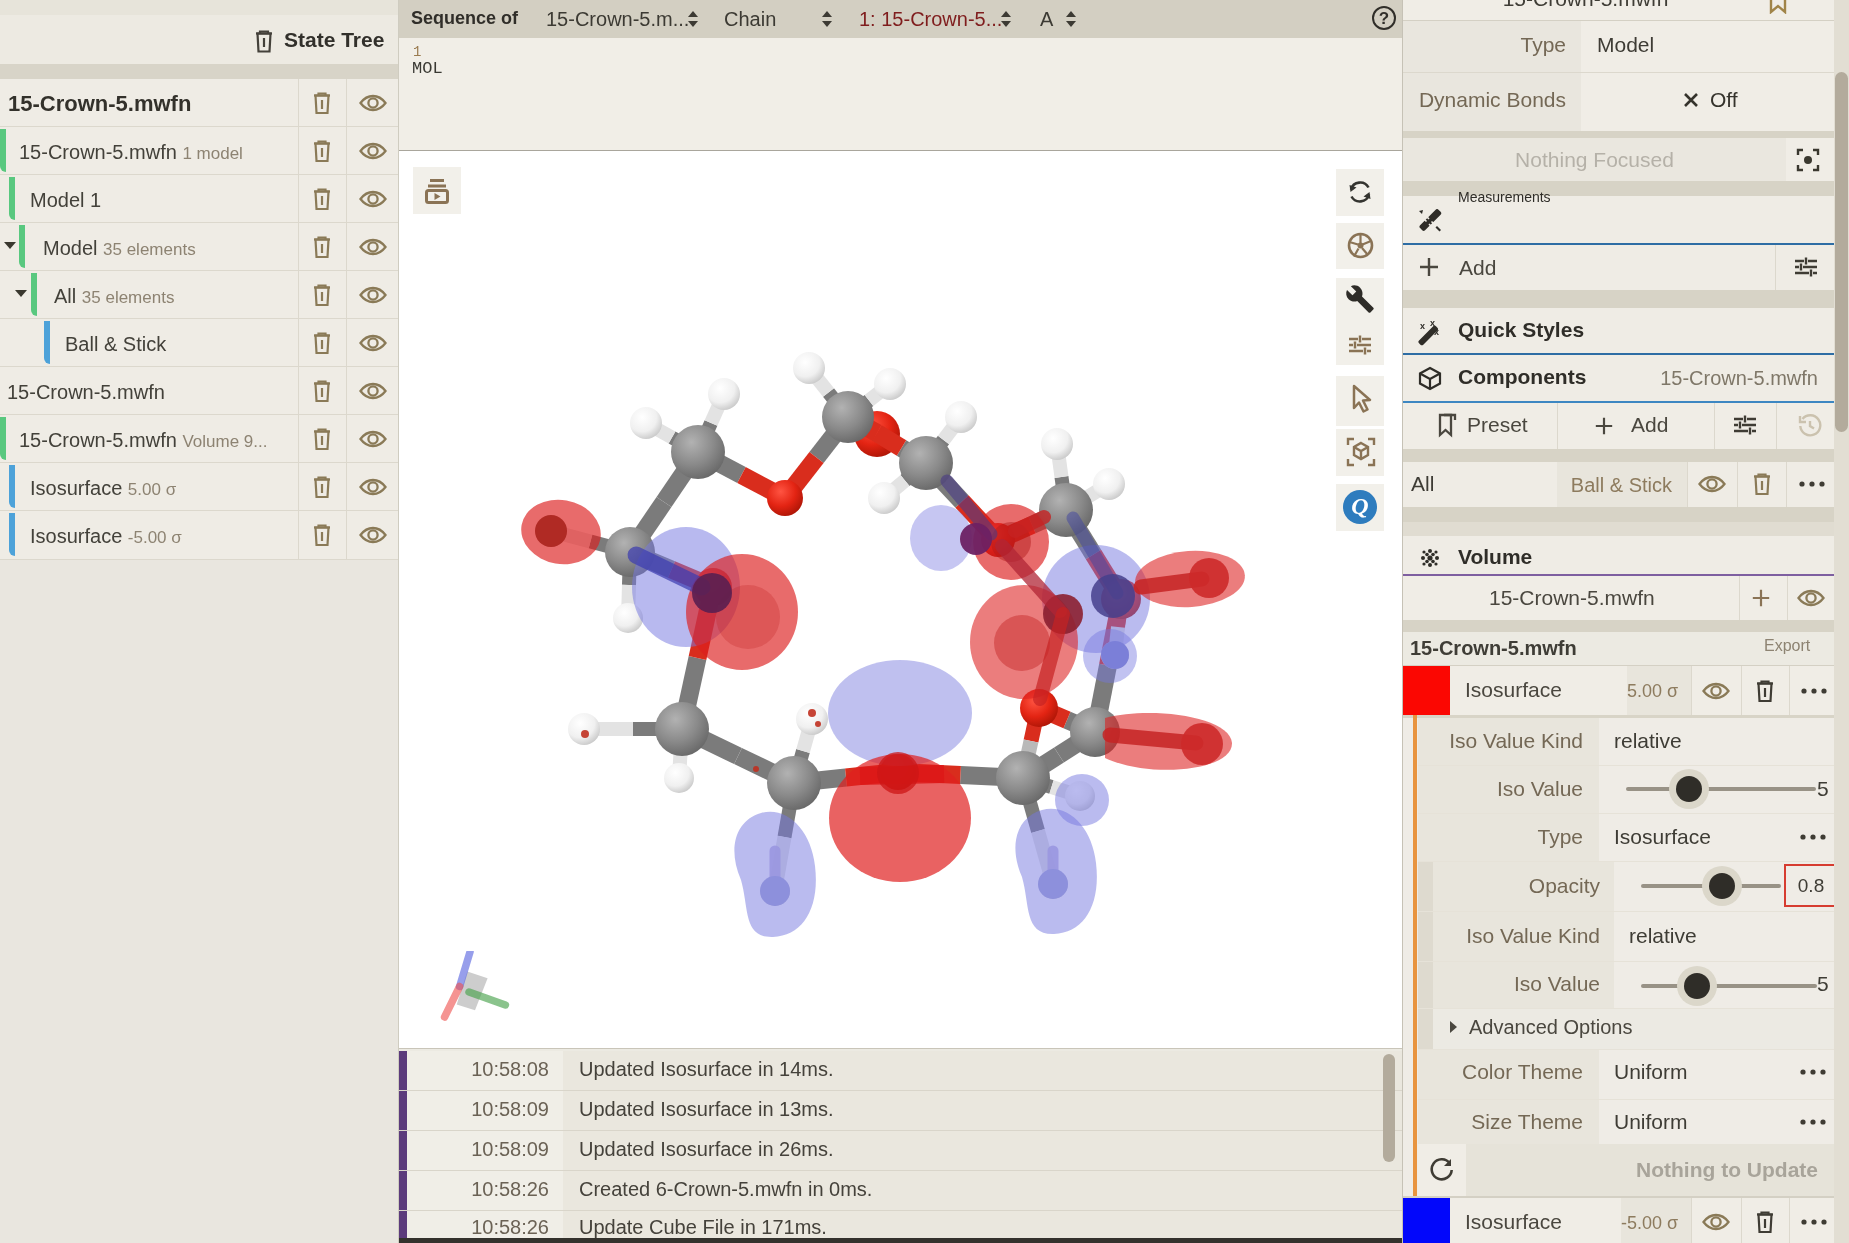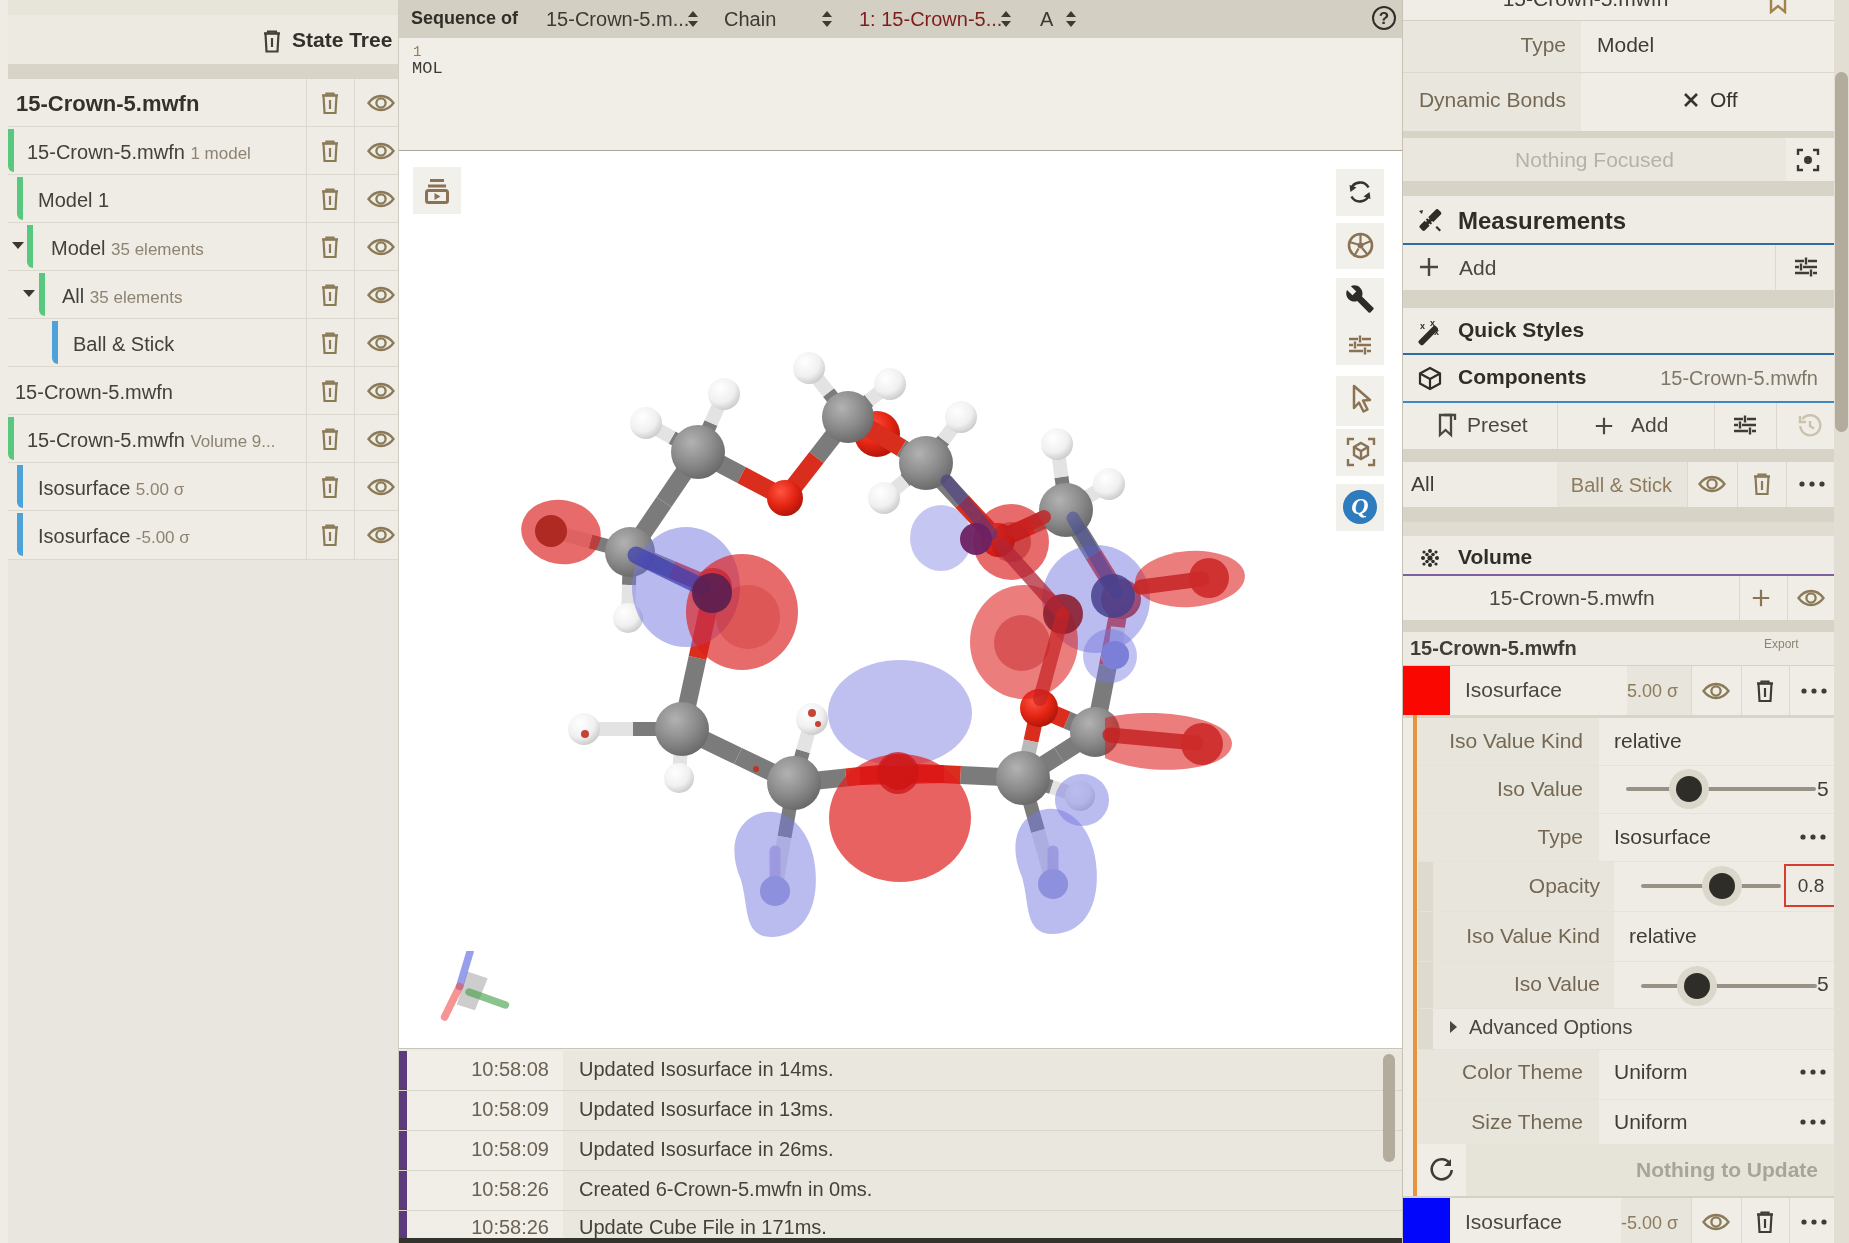--- a/index.html
+++ b/index.html
@@ -3,21 +3,21 @@
 <meta charset="utf-8">
 <style>
   html,body{margin:0;padding:0;width:1849px;height:1243px;overflow:hidden;
     font-family:"Liberation Sans",sans-serif;background:#efece5;}
   .ab{position:absolute;}
   .row-sep{position:absolute;left:0;right:0;height:1px;background:#dcd8cd;}
 </style>
 </head>
 <body>
 
-<div class="ab" id="leftpanel" style="left:8px;top:0;width:462px;height:1243px;background:#e9e6df;text-align:center;">
+<div class="ab" id="leftpanel" style="left:0;top:0;width:462px;height:1243px;background:#e9e6df;text-align:center;">
   <div class="ab" style="left:0;top:0;width:398px;height:15px;background:#e7e4da;"></div>
   <div class="ab" style="left:0;top:15px;width:398px;height:49px;background:#edeae2;">
     <span class="ab" style="left:253px;top:12px;">
       <svg width="22" height="28" viewBox="0 0 22 28">
           <g fill="none" stroke="#44413a" stroke-width="2.2">
             <path d="M3 6.5h16"></path>
             <path d="M7 6.5v-2h8v2"></path>
             <path d="M4.5 6.5l1 18h11l1-18z"></path>
             <path d="M11 11v9"></path>
           </g>
@@ -596,21 +596,21 @@
   <svg class="ab" style="left:15px;top:209px;" width="24" height="24" viewBox="0 0 24 24">
       <g fill="#2f2d28">
         <rect x="8" y="-2" width="7" height="26" rx="2" transform="rotate(45 12 12)"></rect>
         <path d="M1 2l4-1-1 4z"></path>
         <path d="M19 17l4 4-1.5 1.5-4-4z"></path>
       </g>
       <g stroke="#efece5" stroke-width="1.6">
         <path d="M8 7l3 3M5.5 9.5l3 3M13.5 12.5l3 3M11 15l3 3" transform="rotate(0)"></path>
       </g>
     </svg>
-  <div class="ab" style="left:55px;top:207px;font-size:24px;color:#2f2d28;font-weight:bold;">Measurements</div>
+  <div class="ab" style="left:55px;top:189px;font-size:14px;color:#2f2d28;font-weight:normal;">Measurements</div>
   <svg class="ab" style="left:15px;top:256px;" width="22" height="22" viewBox="0 0 22 22">
       <path d="M11 2v18M2 11h18" stroke="#4a473f" stroke-width="2.4" fill="none"></path>
     </svg>
   <div class="ab" style="left:56px;top:256px;font-size:21px;color:#4a473f;">Add</div>
   <svg class="ab" style="left:390px;top:255px;" width="26" height="24" viewBox="0 0 26 24">
       <g stroke="#3f3c34" stroke-width="2.4" fill="none">
         <path d="M2 6h9M15 6h9M2 12h4M10 12h14M2 18h14M20 18h4"></path>
         <path d="M13 2.5v7M8 8.5v7M18 14.5v7"></path>
       </g>
     </svg>
@@ -692,21 +692,21 @@
   <div class="ab" style="left:55px;top:545px;font-size:21px;color:#2f2d28;font-weight:bold;">Volume</div>
   <div class="ab" style="left:86px;top:586px;font-size:21px;color:#4a473f;">15-Crown-5.mwfn</div>
   <svg class="ab" style="left:348px;top:588px;" width="20" height="20" viewBox="0 0 22 22">
       <path d="M11 2v18M2 11h18" stroke="#8a7355" stroke-width="2.4" fill="none"></path>
     </svg>
   <svg class="ab" style="left:393px;top:587px;" width="30" height="22" viewBox="0 0 30 22">
       <path d="M15 4C8.5 4 4 9 2.5 11 4 13 8.5 18 15 18s11-5 12.5-7C26 9 21.5 4 15 4z" fill="none" stroke="#8a7a57" stroke-width="2.3"></path>
       <circle cx="15" cy="11" r="4.6" fill="none" stroke="#8a7a57" stroke-width="2.3"></circle>
     </svg>
   <div class="ab" style="left:7px;top:637px;font-size:20px;color:#3f3d36;font-weight:bold;">15-Crown-5.mwfn</div>
-  <div class="ab" style="left:361px;top:637px;font-size:12px;color:#8d8372;">Export</div>
+  <div class="ab" style="left:361px;top:637px;font-size:16px;color:#8d8372;">Export</div>
   <div class="ab" style="left:62px;top:678px;font-size:21px;color:#4a473f;">Isosurface</div>
   <div class="ab" style="left:224px;top:681px;font-size:18px;color:#8d7b5e;">5.00 σ</div>
   <svg class="ab" style="left:298px;top:680px;" width="30" height="22" viewBox="0 0 30 22">
       <path d="M15 4C8.5 4 4 9 2.5 11 4 13 8.5 18 15 18s11-5 12.5-7C26 9 21.5 4 15 4z" fill="none" stroke="#8a7a57" stroke-width="2.3"></path>
       <circle cx="15" cy="11" r="4.6" fill="none" stroke="#8a7a57" stroke-width="2.3"></circle>
     </svg>
   <svg class="ab" style="left:352px;top:678px;" width="20" height="26" viewBox="0 0 20 26">
       <g fill="none" stroke="#3f3c34" stroke-width="2.2">
         <path d="M2 5.5h16"></path>
         <path d="M6.5 5.5v-2h7v2"></path>

